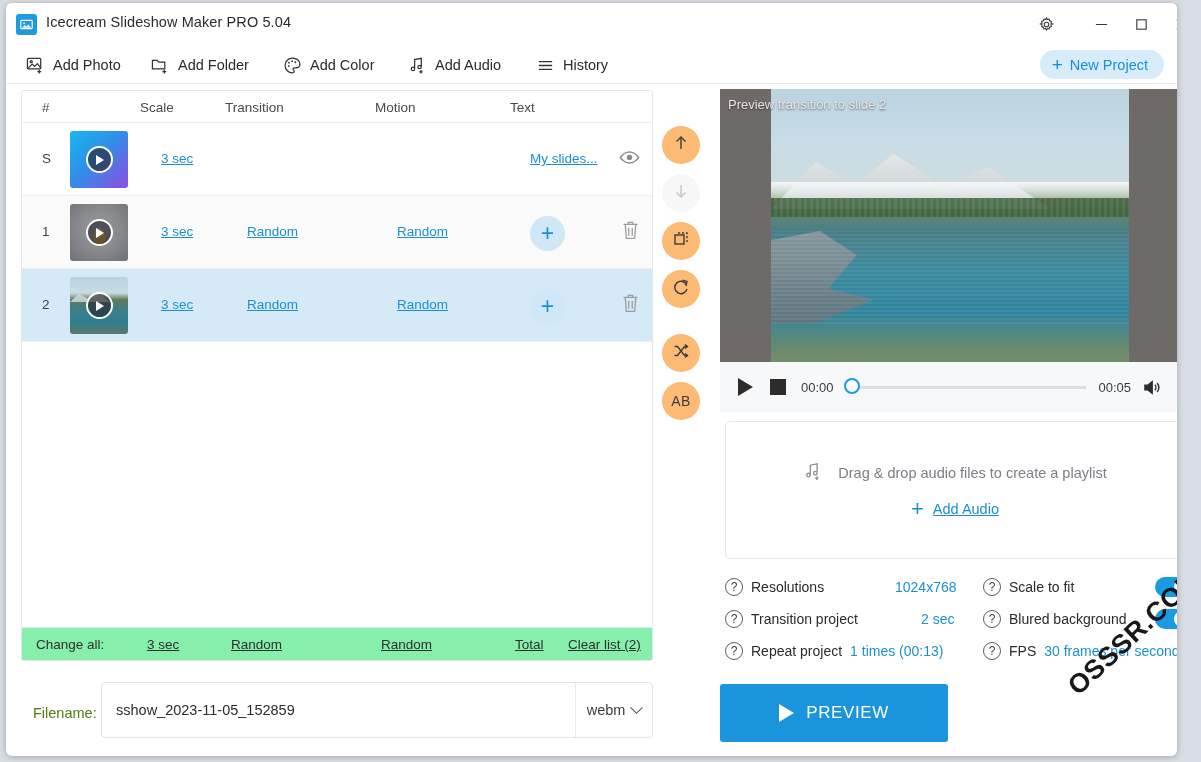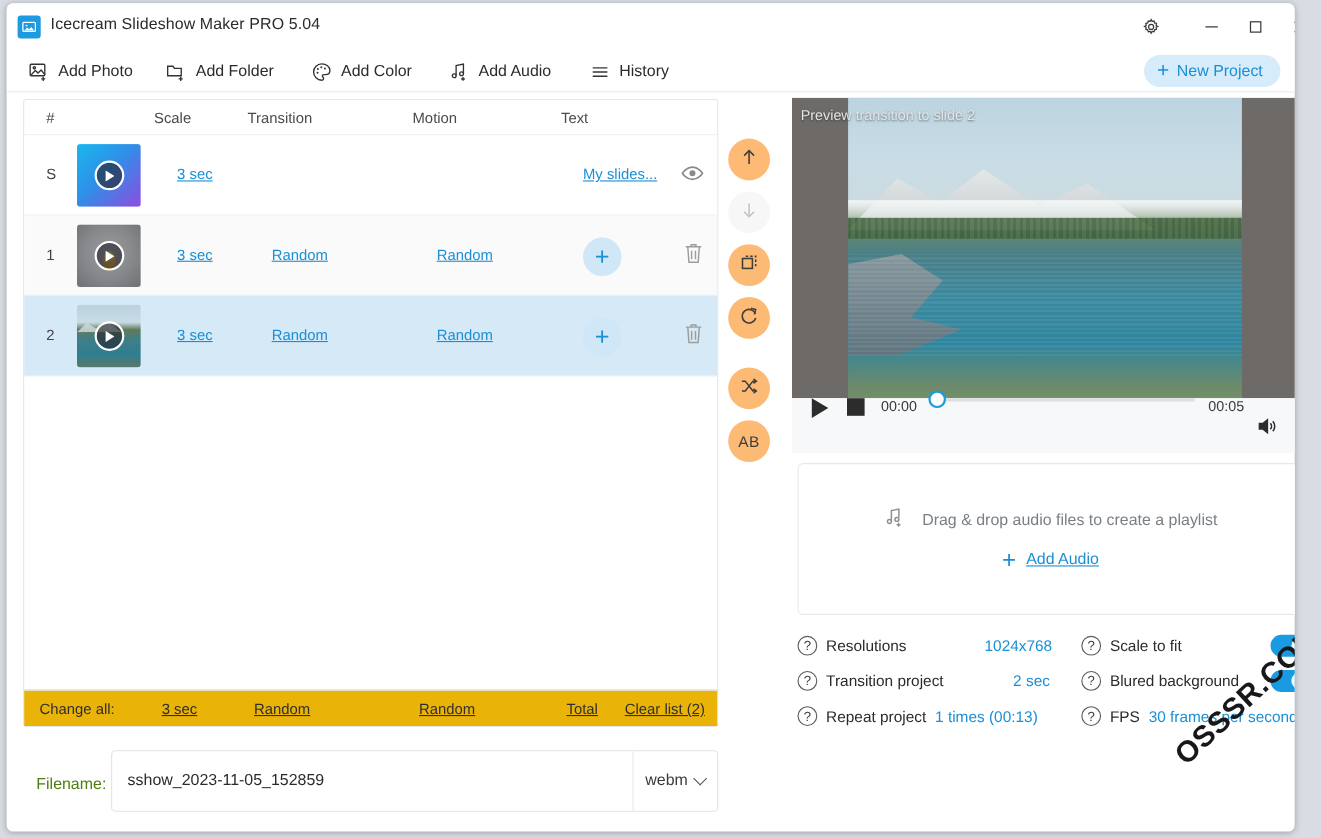--- a/index.html
+++ b/index.html
@@ -144,21 +144,21 @@
     width: 35px; height: 35px; border-radius: 50%;
     background: #cfe7f7;
     display: flex; align-items: center; justify-content: center;
     color: #1a8fd6; font-size: 23px; font-weight: 300; line-height: 1;
   }
   .eyebtn  { position: absolute; left: 597px; top: 24px; color: #8a8a8a; }
   .trashbtn{ position: absolute; left: 598px; top: 23px; color: #9d9d9d; }
 
   .changeall {
     position: absolute; left: 0; bottom: 0; width: 100%; height: 33px;
-    background: #eab308; border-top: 1px solid #e9ecef;
+    background: #86efac; border-top: 1px solid #e9ecef;
   }
   .changeall .lbl {
     position: absolute; left: 14px; top: 9px;
     font-size: 13.5px; color: #2f2f2f;
   }
   .ca-link {
     position: absolute; top: 9px; font-size: 13.5px;
     color: #2f2f2f; text-decoration: underline; cursor: pointer; white-space: nowrap;
   }
   .ca-time   { left: 125px; }
@@ -239,21 +239,21 @@
     position:absolute; left:0; top:52%; width:100%; height:34%;
     background: repeating-linear-gradient(0deg, rgba(255,255,255,.05) 0 2px, rgba(0,0,0,.02) 2px 4px);
   }
   .pv-caption {
     position: absolute; left: 8px; top: 8px;
     font-size: 13px; color: #e5e5e5; text-shadow: 0 1px 2px rgba(0,0,0,.5);
   }
 
   .pvbar {
     position: absolute; left: 714px; top: 359px; width: 460px; height: 50px;
-    background: #f7f8f9; display: flex; 
+    background: #f7f8f9; display: flex; align-items: center;
   }
   .pv-play { margin-left: 18px; width:0;height:0;
     border-left: 15px solid #2c2c2c; border-top: 9px solid transparent; border-bottom: 9px solid transparent; }
   .pv-stop { margin-left: 17px; width: 16px; height: 16px; background: #2c2c2c; }
   .pv-t1 { margin-left: 15px; font-size: 13px; color: #3a3a3a; }
   .pv-track { position: relative; flex: 1; height: 3px; background: #dcdfe2; margin: 0 12px 0 18px; }
   .pv-knob { position: absolute; left: -8px; top: -7.5px; width: 16px; height: 16px;
              border: 2.5px solid #1a9ae0; border-radius: 50%; background: #fff; }
   .pv-t2 { font-size: 13px; color: #3a3a3a; }
   .pv-vol { margin: 0 16px 0 12px; color: #2c2c2c; display:flex; align-items:center; }
@@ -636,15 +636,19 @@
     <div class="srow s-r3">
       <span class="qm">?</span>
       <span class="slabel">FPS</span>
       <span class="sval">30 frames per second</span>
     </div>
 
     <div class="toggle tg1"></div>
     <div class="toggle tg2"></div>
   </div>
 
+  <div class="btn btn-preview">
+    <span class="bp-tri"></span>
+    <span>PREVIEW</span>
+  </div>
 
   <div class="watermark">OSSSR.COM</div>
 </div>
 
 </body></html>

